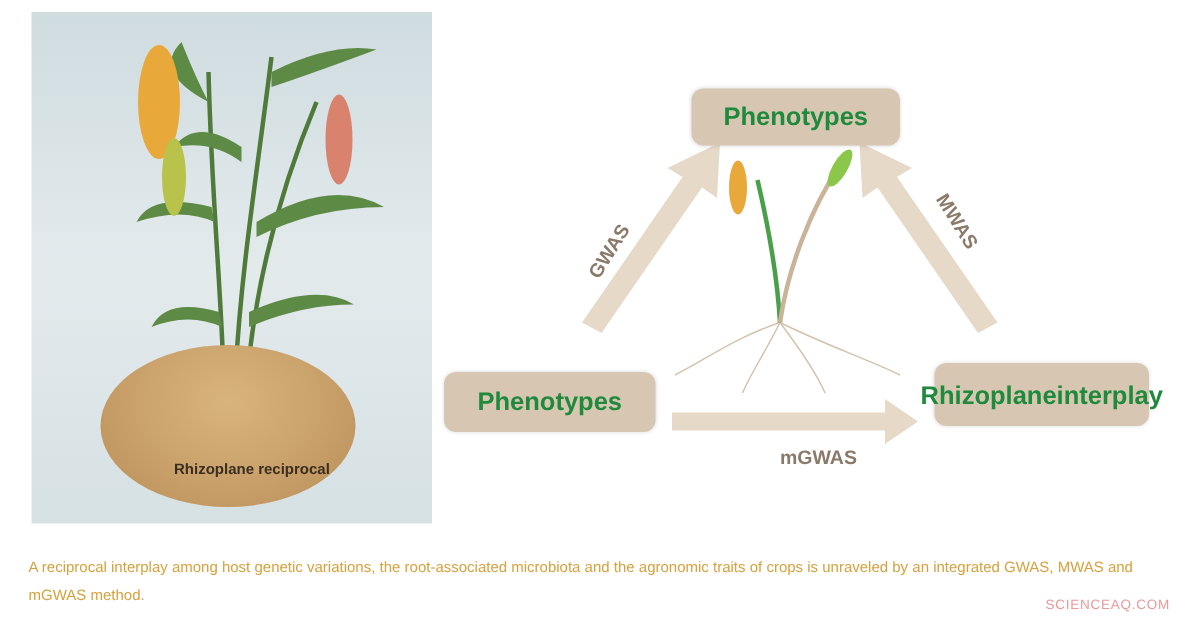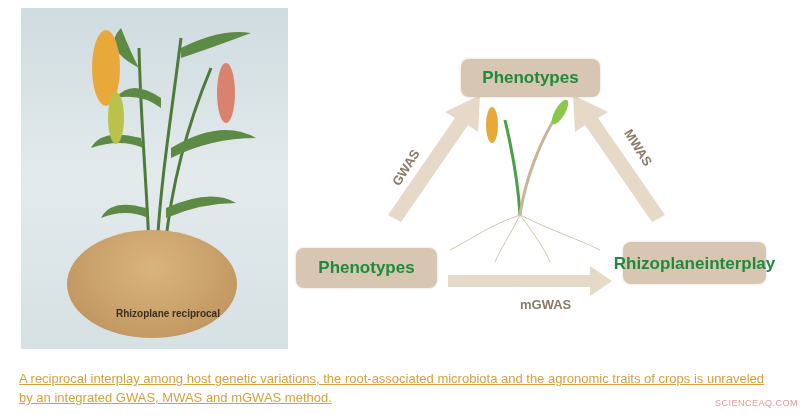--- a/index.html
+++ b/index.html
@@ -5,22 +5,22 @@
   html, body { margin:0; padding:0; background:#ffffff; }
   body { width:800px; height:415px; position:relative; overflow:hidden; font-family:"Liberation Sans", sans-serif; }
   .panel { position:absolute; left:21px; top:8px; width:267px; height:341px;
     background:linear-gradient(180deg,#cfdce0 0%,#e3eaec 50%,#d6e1e4 100%); }
   .soil { position:absolute; left:46px; top:222px; width:170px; height:108px; border-radius:50%;
     background:radial-gradient(ellipse at 50% 35%,#d9b47c 0%,#c9a06a 55%,#b88c58 100%); }
   .soil-label { position:absolute; left:95px; top:300px; font-size:10px; font-weight:bold; color:#3a2e20; }
   .box { position:absolute; background:#d7c7b2; border-radius:8px; color:#1f8a3c; font-weight:bold;
     display:flex; align-items:center; justify-content:center; text-align:center; box-shadow:0 0 3px rgba(0,0,0,0.15); }
   .arrow-label { position:absolute; color:#8a7a6a; font-weight:bold; font-size:13px; }
-  .caption { position:absolute; left:19px; top:369px; width:760px; font-size:13px; line-height:19px; color:#d5a23f;text-decoration:underline; }
-  .watermark { position:absolute; right:2px; top:398px; font-size:9px; color:#e79a9a; letter-spacing:0.5px; }
+  .caption { position:absolute; left:19px; top:369px; width:760px; font-size:10px; line-height:19px; color:#d5a23f; }
+  .watermark { position:absolute; right:20px; top:398px; font-size:9px; color:#e79a9a; letter-spacing:0.5px; }
 </style>
 </head>
 <body>
 
 <div class="panel">
   <svg width="267" height="341" style="position:absolute;left:0;top:0">
     <g stroke="#4f7a3a" stroke-width="3" fill="none">
       <path d="M128 240 C126 180 120 120 118 40"></path>
       <path d="M136 240 C140 170 150 110 160 30"></path>
       <path d="M144 240 C150 180 165 120 190 60"></path>

